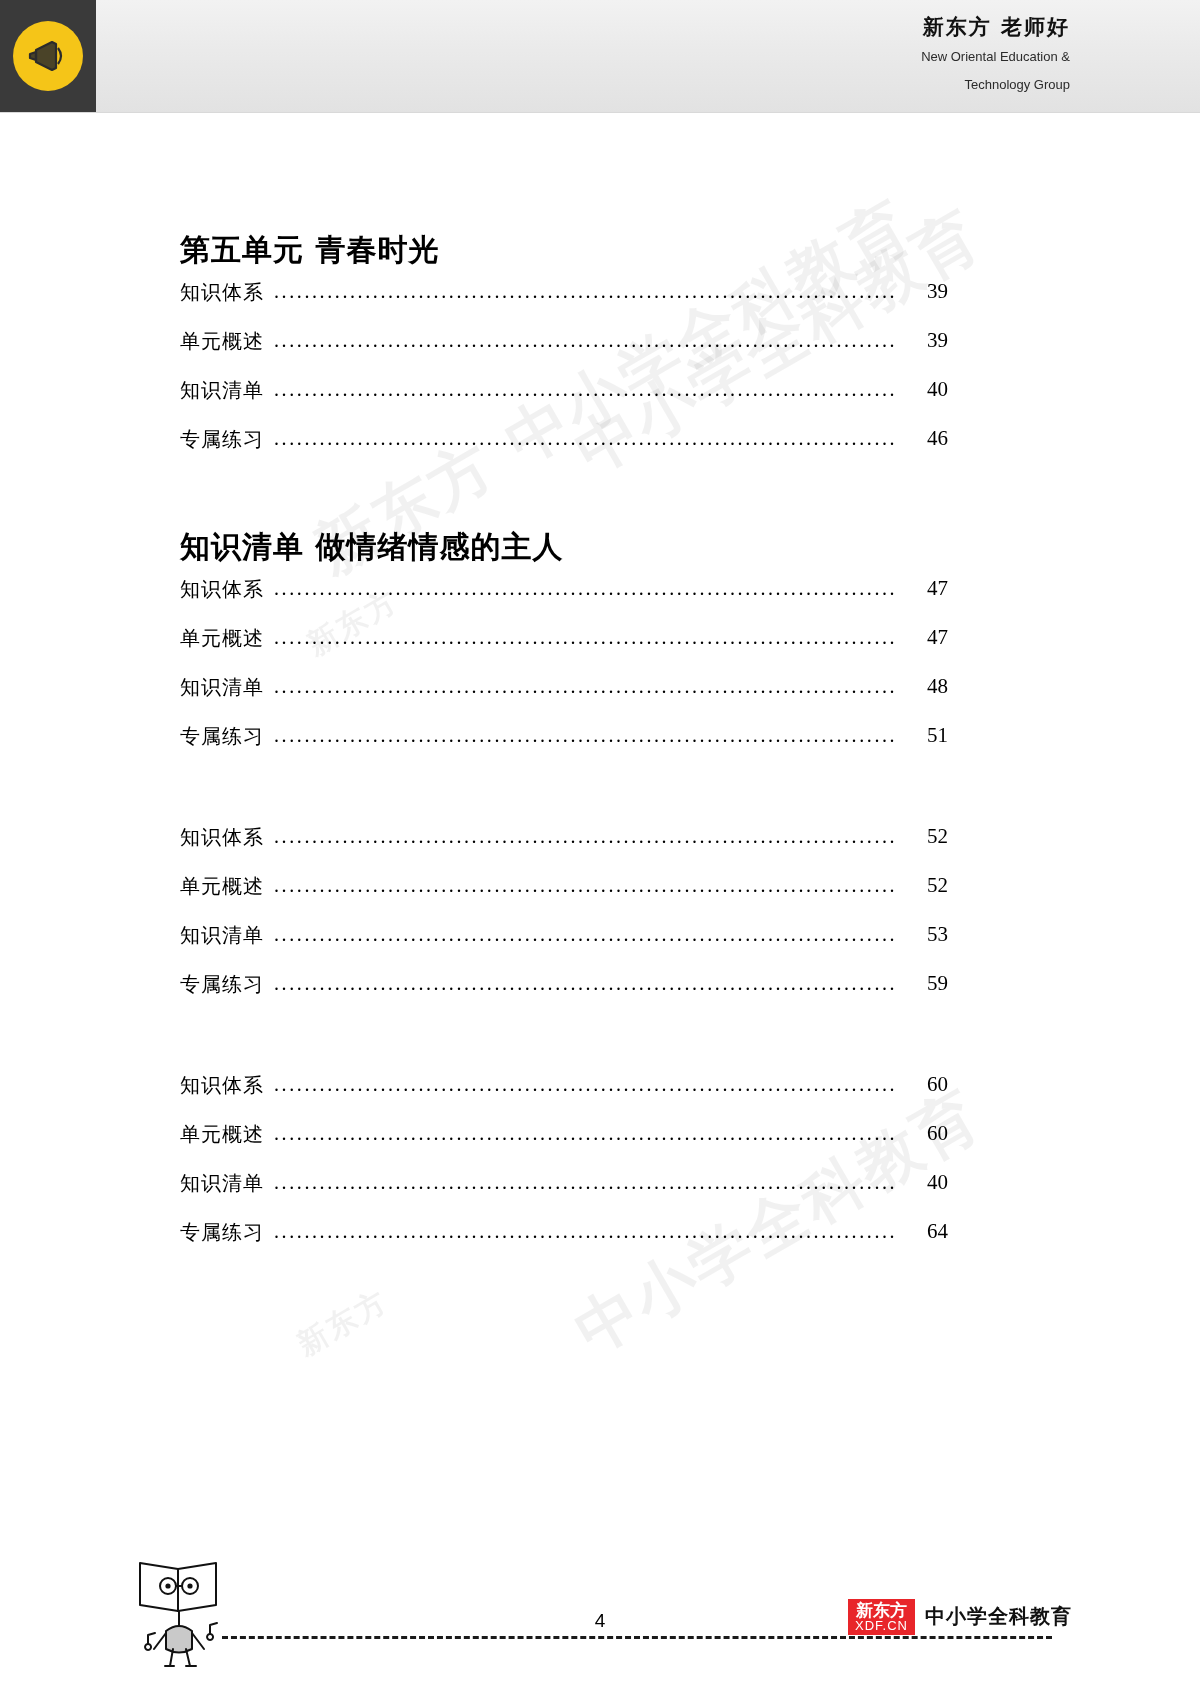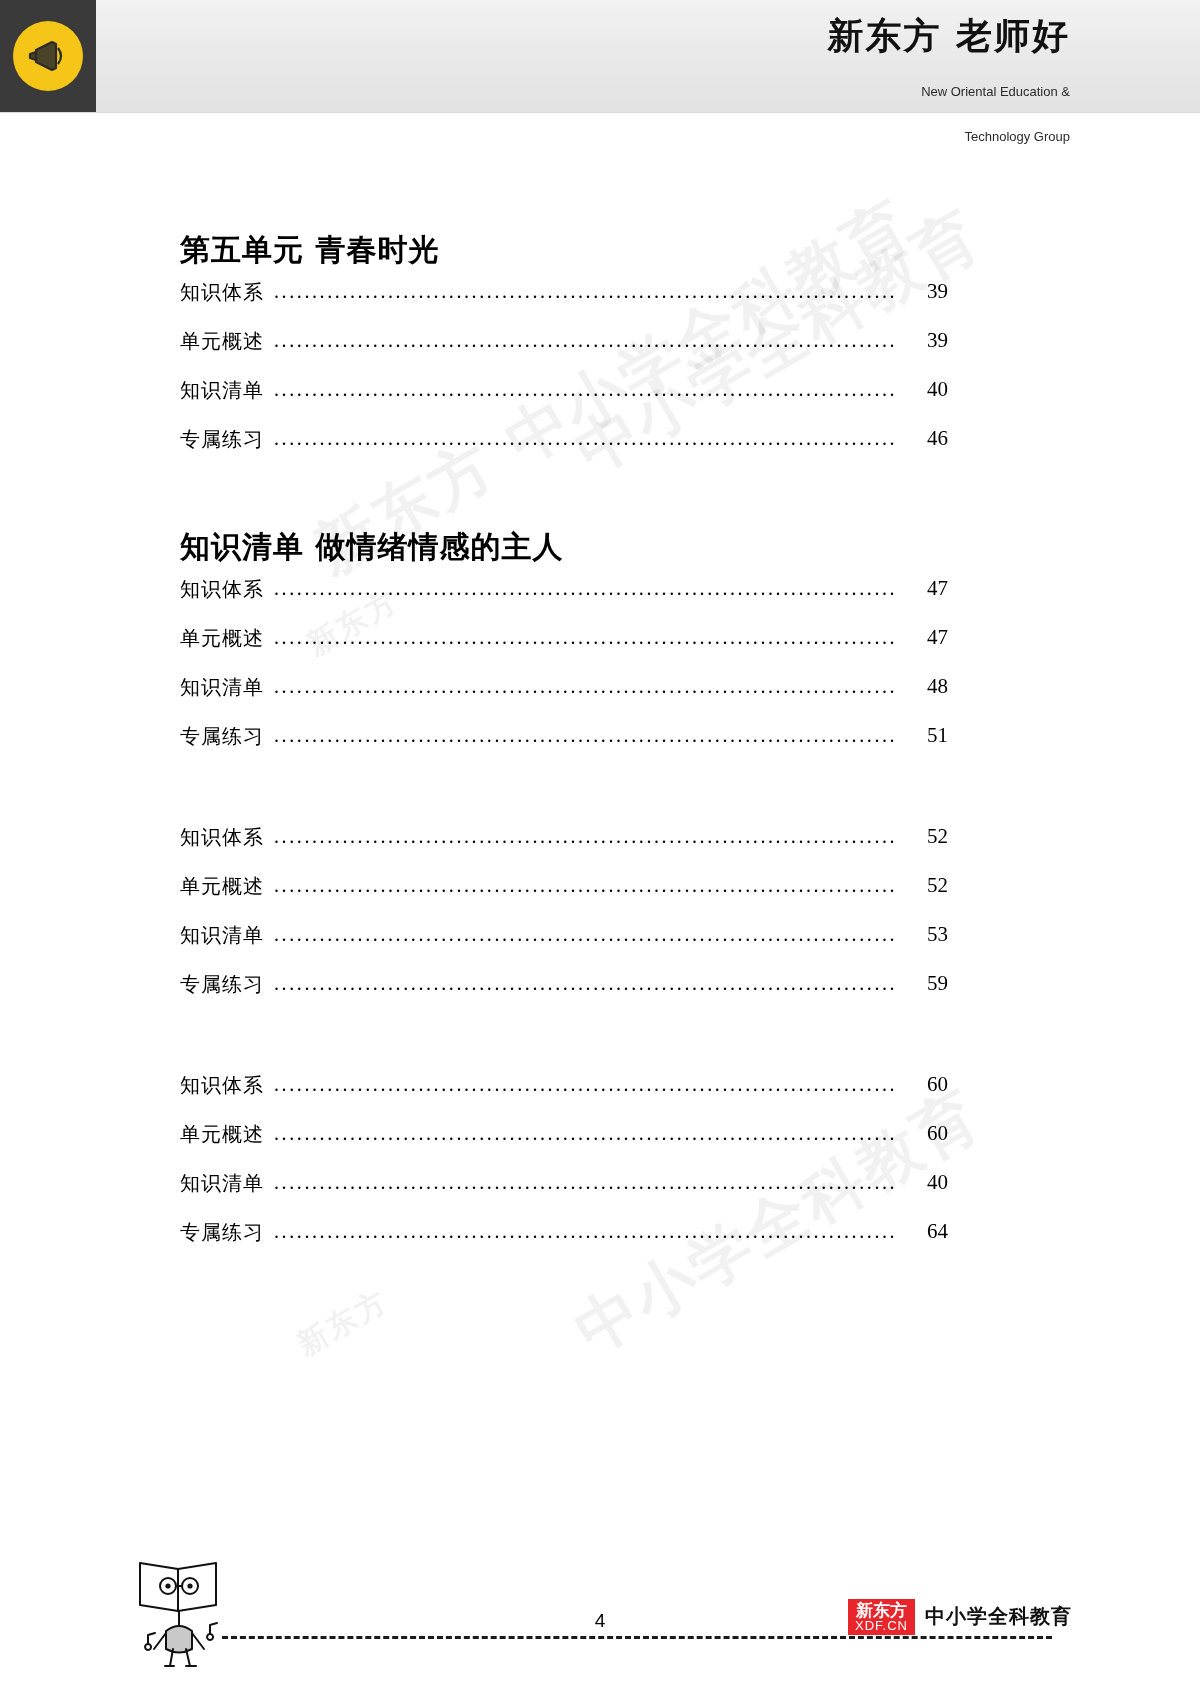--- a/index.html
+++ b/index.html
@@ -29,32 +29,32 @@
     display:flex; align-items:center; justify-content:center;
   }
   .logo-circle svg { display:block; }
 
   .brand-wrap {
     position:absolute; right:130px; top:16px; text-align:right;
   }
   .brand-cn {
     font-family:"DejaVu Sans", sans-serif;
     font-weight:bold;
-    font-size:36px;
+    font-size:21px;
     letter-spacing:2px;
     color:#111;
     line-height:1.1;
     white-space:nowrap;
   }
   .brand-en {
     font-family:"Liberation Sans", sans-serif;
     font-size:13px;
     color:#2b2b2b;
     line-height:1.45;
-    margin-top:27px;
+    margin-top:9px;
     white-space:nowrap;
   }
 
   
   .wm {
     position:absolute;
     font-family:"DejaVu Sans", sans-serif;
     font-weight:bold;
     color:rgba(0,0,0,0.055);
     white-space:nowrap;

